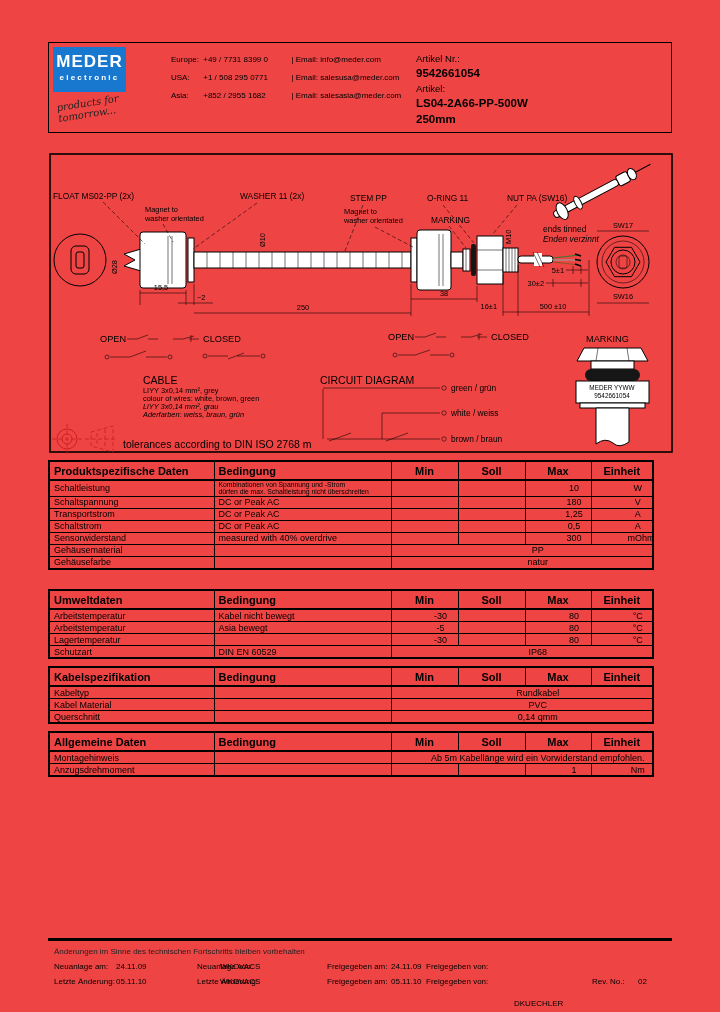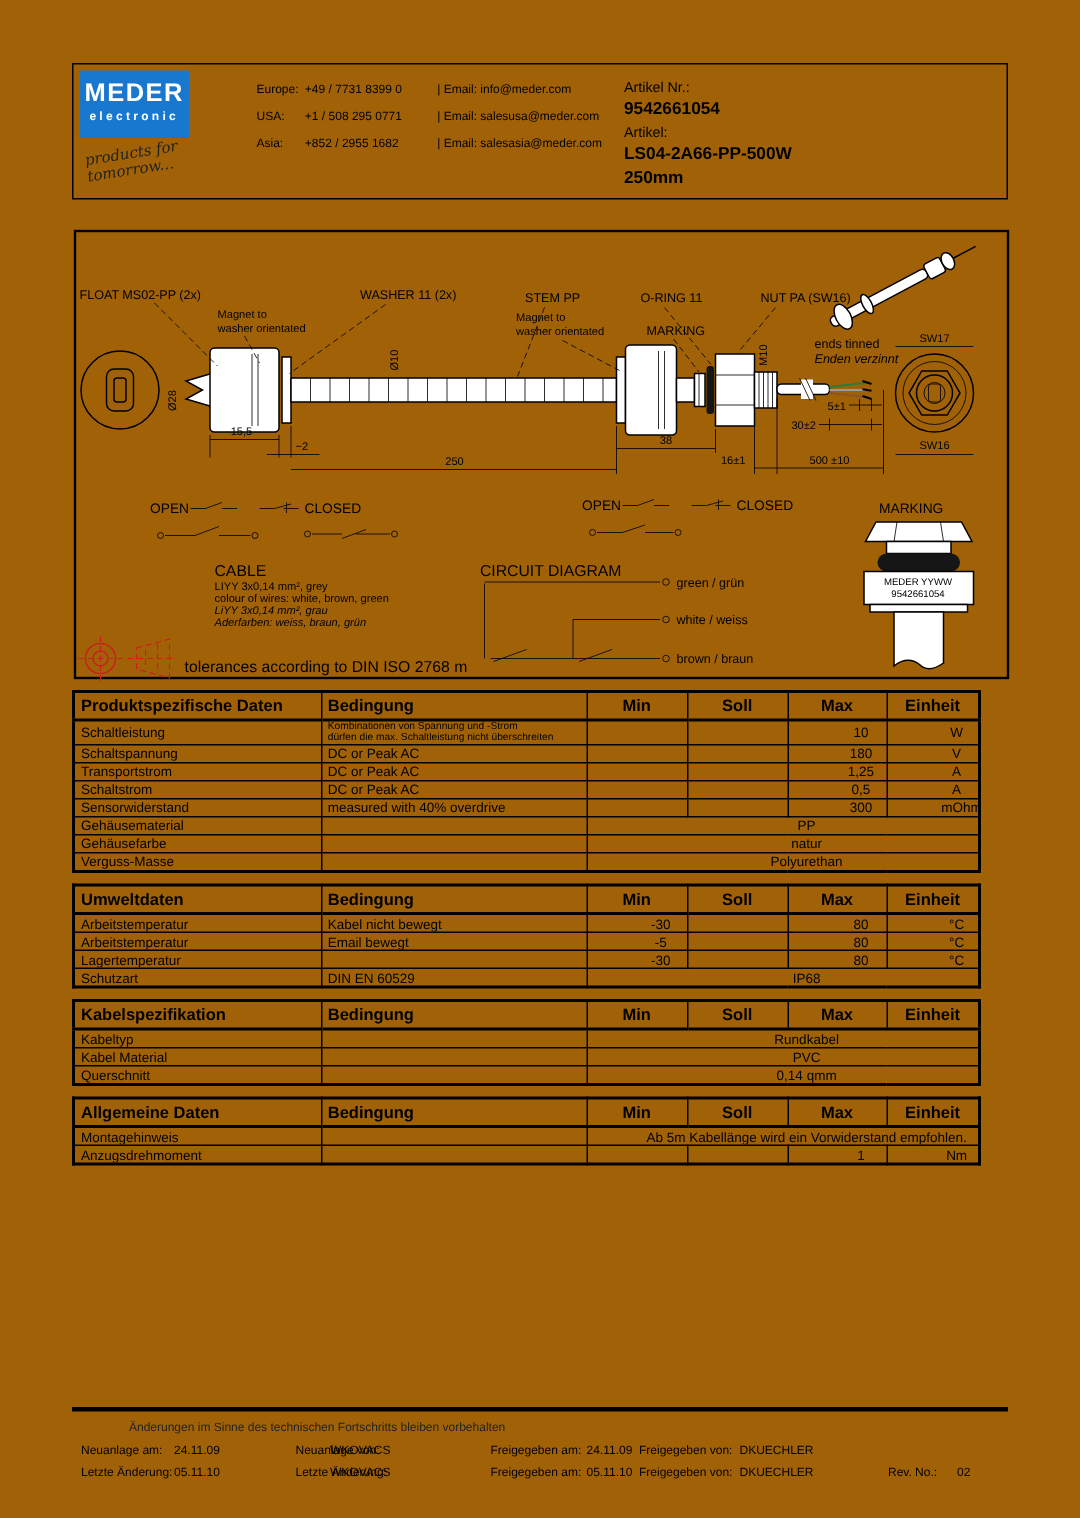--- a/index.html
+++ b/index.html
@@ -1,16 +1,16 @@
 <!DOCTYPE html>
 <html style="--logo-blue: #1878cf; --stamp-red: #cc2020;"><head>
 <meta charset="utf-8">
 <style>
   html,body{margin:0;padding:0;background:#d8d8d8;}
-  .page{position:relative;width:720px;height:1012px;background:#a16207;
+  .page{position:relative;width:720px;height:1012px;background:#ef4444;
         font-family:"Liberation Sans",sans-serif;color:#000;overflow:hidden;
         box-shadow:0 0 4px rgba(0,0,0,.4);}
   
   .header-box{position:absolute;left:48px;top:42px;width:622px;height:89px;border:1.5px solid #000;}
   .logo{position:absolute;left:4px;top:4px;width:73px;height:45px;background:var(--logo-blue,#1878cf);
         text-align:center;color:#fff;}
   .logo-meder{font-weight:bold;font-size:17px;letter-spacing:1px;margin-top:5px;}
   .logo-electronic{font-weight:bold;font-size:8px;letter-spacing:2.2px;margin-top:1px;}
   .slogan{position:absolute;left:8px;top:52px;width:92px;transform:rotate(-9deg);
           font-family:"DejaVu Serif",serif;font-style:italic;font-size:10px;line-height:11px;color:#222;}
@@ -40,25 +40,25 @@
   #tbl-0{top:460px;} #tbl-1{top:589px;} #tbl-2{top:666px;} #tbl-3{top:731px;}
   table.spec{border-collapse:collapse;table-layout:fixed;width:604px;border:2px solid #000;}
   table.spec th,table.spec td{border:1px solid #000;padding:0 4px;overflow:hidden;white-space:nowrap;}
   table.spec th{height:17px;font-size:11px;text-align:left;border-bottom:2px solid #000;}
   table.spec th.num{text-align:center;}
   table.spec td{height:11px;font-size:9px;line-height:10px;}
   table.spec td.ctr{text-align:center;padding-left:36px;}
   table.spec td .small2{font-size:6.8px;line-height:7.4px;white-space:nowrap;}
   
   .footer-rule{position:absolute;left:48px;top:938px;width:624px;height:2.5px;background:#000;}
-  .footer-note{position:absolute;left:54px;top:947px;font-size:8px;color:#222;margin-left:32px;}
+  .footer-note{position:absolute;left:54px;top:947px;font-size:8px;color:#222;}
   .f-item{position:absolute;font-size:8px;white-space:nowrap;}
   .fr1{top:962px;} .fr2{top:977px;}
   .fx1{left:54px;} .fv1{left:116px;} .fx2{left:157px;margin-left:40px;} .fv2{left:220px;}
-  .fx3{left:327px;} .fv3{left:391px;} .fx4{left:426px;} .fv4{left:493px;}
+  .fx3{left:327px;} .fv3{left:391px;} .fx4{left:426px;} .fv4{left:514px;margin-top:37px;}
   .fx5{left:592px;} .fv5{left:638px;}
 </style>
 </head>
 <body>
 
 <div class="page">
 
   <div class="header-box">
     <div class="logo">
       <div class="logo-meder">MEDER</div>
@@ -333,25 +333,20 @@
           <tr>
             <td>Gehäusematerial</td>
             <td></td>
             <td class="ctr" colspan="4">PP</td>
           </tr>
           <tr>
             <td>Gehäusefarbe</td>
             <td></td>
             <td class="ctr" colspan="4">natur</td>
           </tr>
-          <tr>
-            <td>Verguss-Masse</td>
-            <td></td>
-            <td class="ctr" colspan="4">Polyurethan</td>
-          </tr>
         </tbody>
       </table>
     </div>
   <div class="tbl" id="tbl-1">
       <table class="spec">
         <colgroup>
           <col style="width: 165px;">
           <col style="width: 177px;">
           <col style="width: 67px;">
           <col style="width: 67px;">
@@ -372,21 +367,21 @@
           <tr>
             <td>Arbeitstemperatur</td>
             <td>Kabel nicht bewegt</td>
             <td class="ctr">-30</td>
             <td class="ctr"></td>
             <td class="ctr">80</td>
             <td class="ctr">°C</td>
           </tr>
           <tr>
             <td>Arbeitstemperatur</td>
-            <td>Email bewegt</td>
+            <td>Asia bewegt</td>
             <td class="ctr">-5</td>
             <td class="ctr"></td>
             <td class="ctr">80</td>
             <td class="ctr">°C</td>
           </tr>
           <tr>
             <td>Lagertemperatur</td>
             <td></td>
             <td class="ctr">-30</td>
             <td class="ctr"></td>

